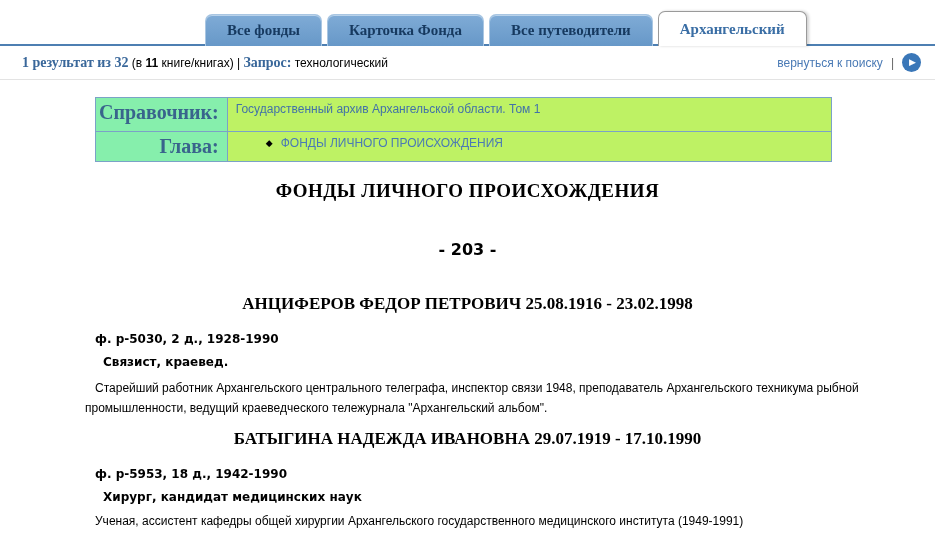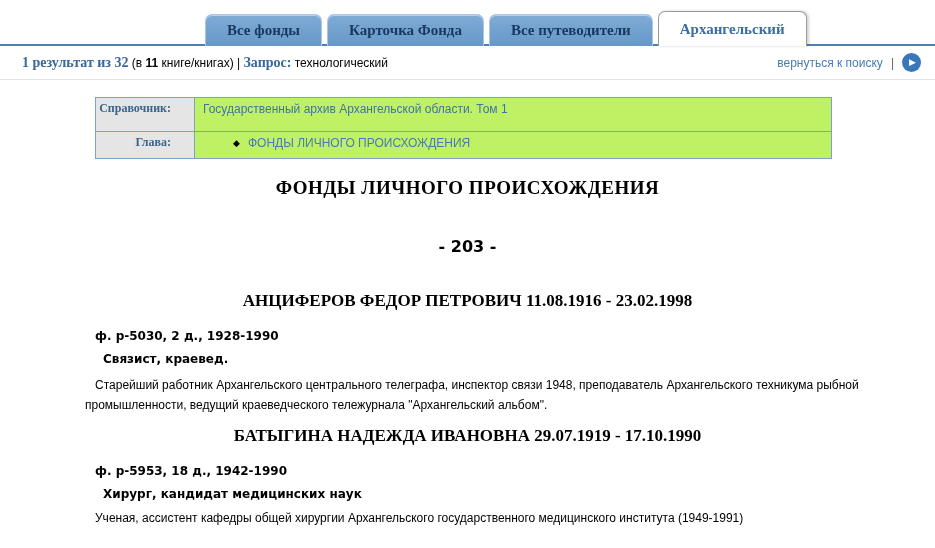--- a/index.html
+++ b/index.html
@@ -50,23 +50,23 @@
     font-size:9px; line-height:1; padding-left:2px;
   }
 
   
   .info-table {
     margin:17px 0 0 95px; width:737px;
     border-collapse:collapse;
   }
   .info-table td { border:1px solid #7ba2c7; }
   .cell-label {
-    width:99px; background:#e5e5e5; text-align:right; vertical-align:top;
-    font-family:"Liberation Serif", serif; font-weight:bold; font-size:12px; color:#39648c;
-    padding:3px 23px 3px 3px;
+    width:99px; background:#86efac; text-align:right; vertical-align:top;
+    font-family:"Liberation Serif", serif; font-weight:bold; font-size:20px; color:#39648c;
+    padding:3px 8px 3px 3px;
   }
   .cell-value {
     background:#bef264; vertical-align:top; font-size:12px; color:#4272a8;
     padding:4px 8px;
   }
   .row-ref .cell-value { height:34px; }
   .row-chapter .cell-value { height:27px; padding-left:38px; }
   .chapter-bullet { color:#000; font-size:9px; margin-right:8px; vertical-align:1px; }
   .chapter-link { color:#4a7ab5; text-decoration:none; cursor:pointer; }
 
@@ -146,21 +146,21 @@
         <span class="chapter-bullet">◆</span><a class="chapter-link">ФОНДЫ ЛИЧНОГО ПРОИСХОЖДЕНИЯ</a>
       </td>
     </tr>
   </tbody>
     </table>
 
   <div class="chapter-title">ФОНДЫ ЛИЧНОГО ПРОИСХОЖДЕНИЯ</div>
 
   <div class="page-marker">- 203 -</div>
 
-  <div class="entry-title first">АНЦИФЕРОВ ФЕДОР ПЕТРОВИЧ 11.08.1916 - 23.02.1998</div>
+  <div class="entry-title first">АНЦИФЕРОВ ФЕДОР ПЕТРОВИЧ 25.08.1916 - 23.02.1998</div>
   <div class="fund-line">ф. р-5030, 2 д., 1928-1990</div>
   <div class="profession-line">Связист, краевед.</div>
   <div class="entry-paragraph p1">Старейший работник Архангельского центрального телеграфа, инспектор связи 1948, преподаватель Архангельского техникума рыбной промышленности, ведущий краеведческого тележурнала "Архангельский альбом".</div>
 
   <div class="entry-title second">БАТЫГИНА НАДЕЖДА ИВАНОВНА 29.07.1919 - 17.10.1990</div>
   <div class="fund-line">ф. р-5953, 18 д., 1942-1990</div>
   <div class="profession-line">Хирург, кандидат медицинских наук</div>
   <div class="entry-paragraph">Ученая, ассистент кафедры общей хирургии Архангельского государственного медицинского института (1949-1991)</div>
 
 </div>

